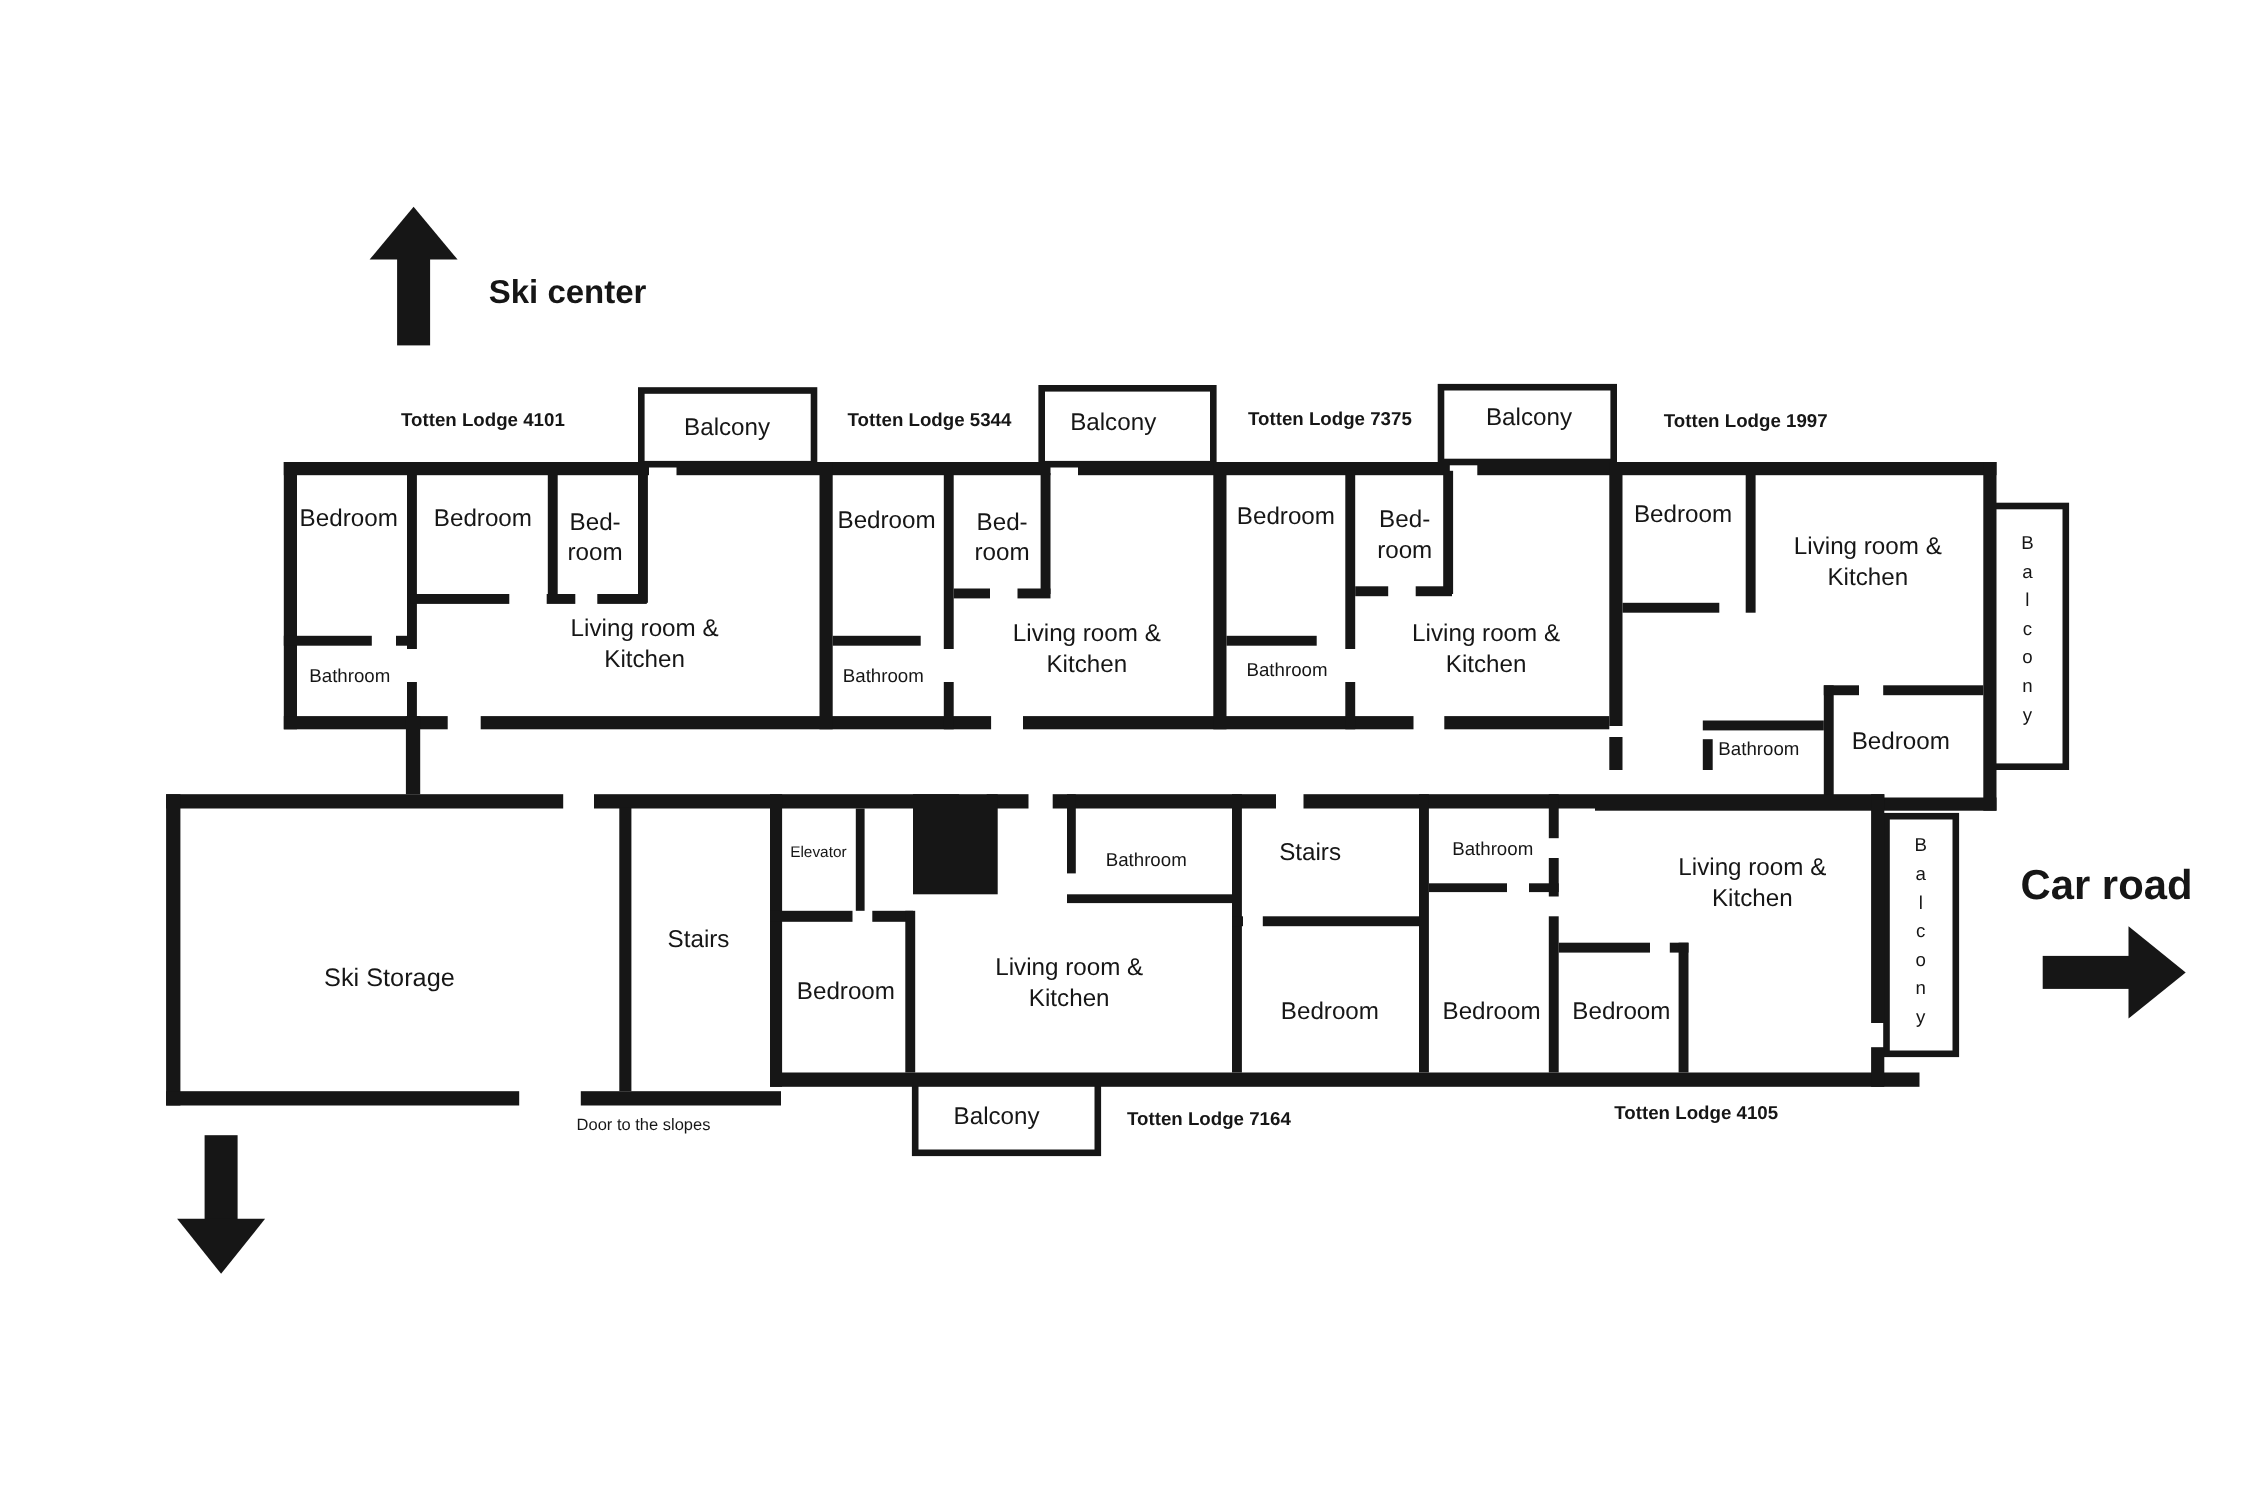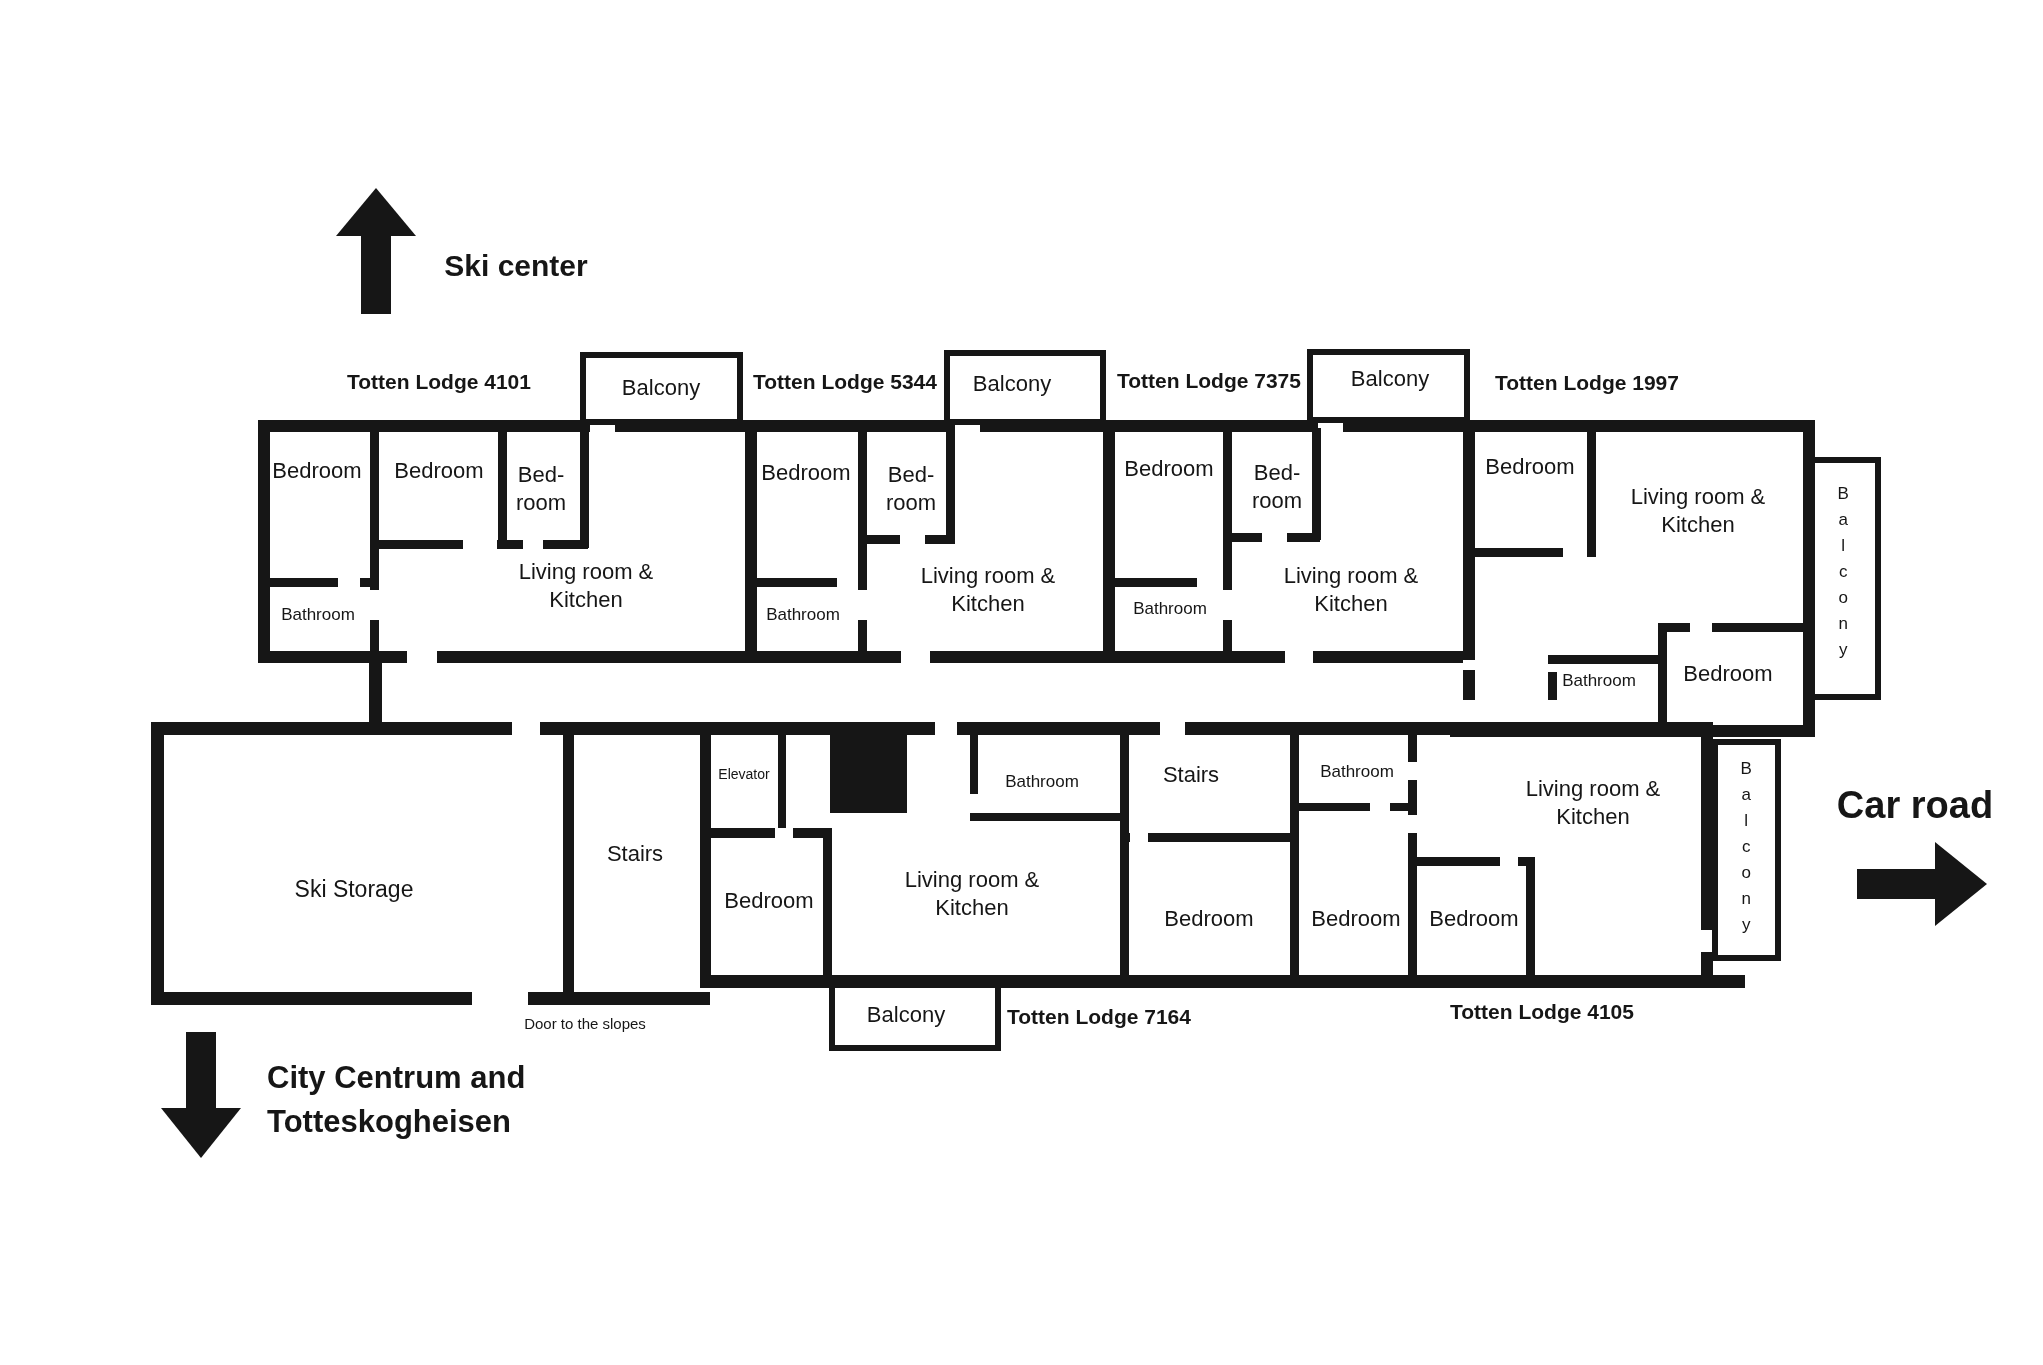--- a/index.html
+++ b/index.html
@@ -20,21 +20,21 @@
     white-space:nowrap;
     text-align:center;
     color:#161616;
     line-height:1.25;
   }
   .room{font-size:22px;}
   .bath{font-size:17px;}
   .tiny{font-size:14px;}
   .slopes{font-size:15px;}
   .big{font-size:23px;margin-top:33px;}
-  .lodge{font-size:21px;font-weight:bold;}
+  .lodge{font-size:17px;font-weight:bold;}
   .two span{display:block;}
   .vert{
     writing-mode:vertical-rl;
     text-orientation:upright;
     letter-spacing:7px;
     font-size:17px;
   }
   .arrowtext{font-size:30px;font-weight:bold;}
   .city{
     position:absolute;
@@ -230,19 +230,15 @@
   <div class="lbl room" style="left:1356px;top:919px">Bedroom</div>
   <div class="lbl room" style="left:1474px;top:919px">Bedroom</div>
   <div class="lbl bath" style="left:1357px;top:772px">Bathroom</div>
   <div class="lbl room two" style="left:1593px;top:802px">
       <span>Living room &amp;</span>
       <span>Kitchen</span>
     </div>
   <div class="lbl vert" style="left:1746px;top:850px">Balcony</div>
 
   <div class="lbl arrowtext" style="left:516px;top:266px">Ski center</div>
-  <div class="city" style="left:267px;top:1056px">
-    <span style="display:block">City Centrum and</span>
-    <span style="display:block">Totteskogheisen</span>
-  </div>
   <div class="lbl carroad" style="left:1915px;top:806px">Car road</div>
 
 </div>
 
 </body></html>

